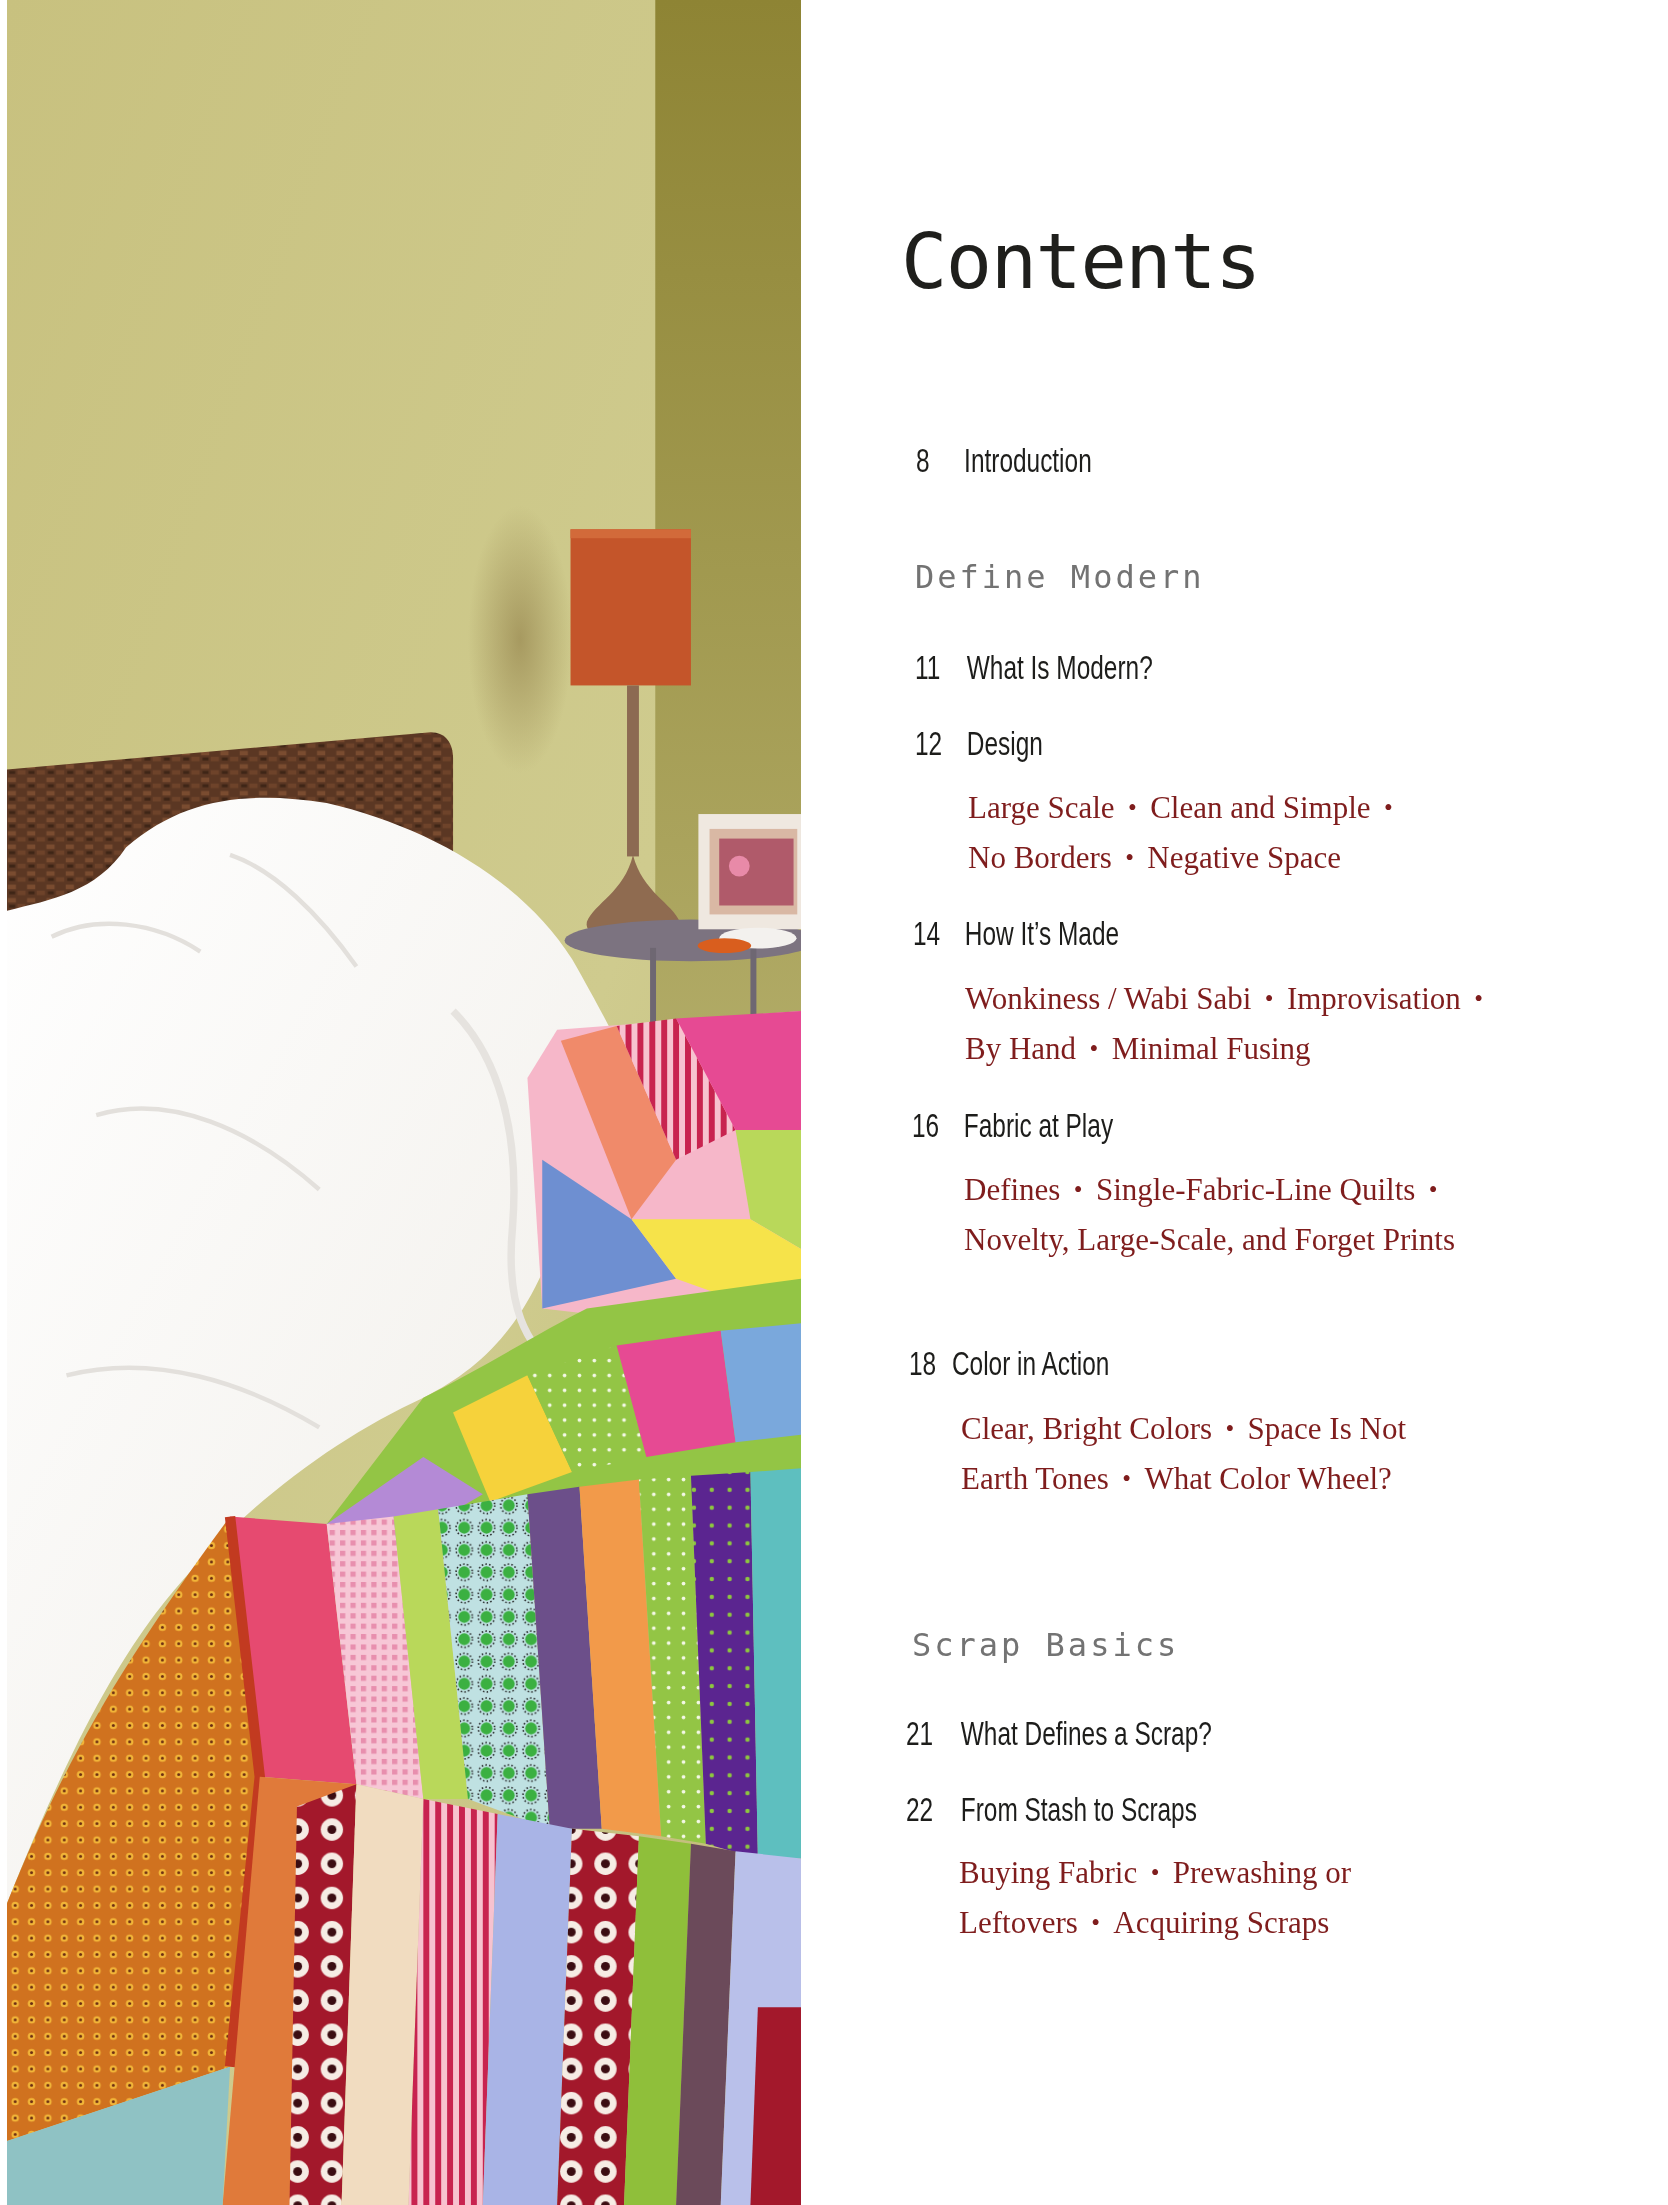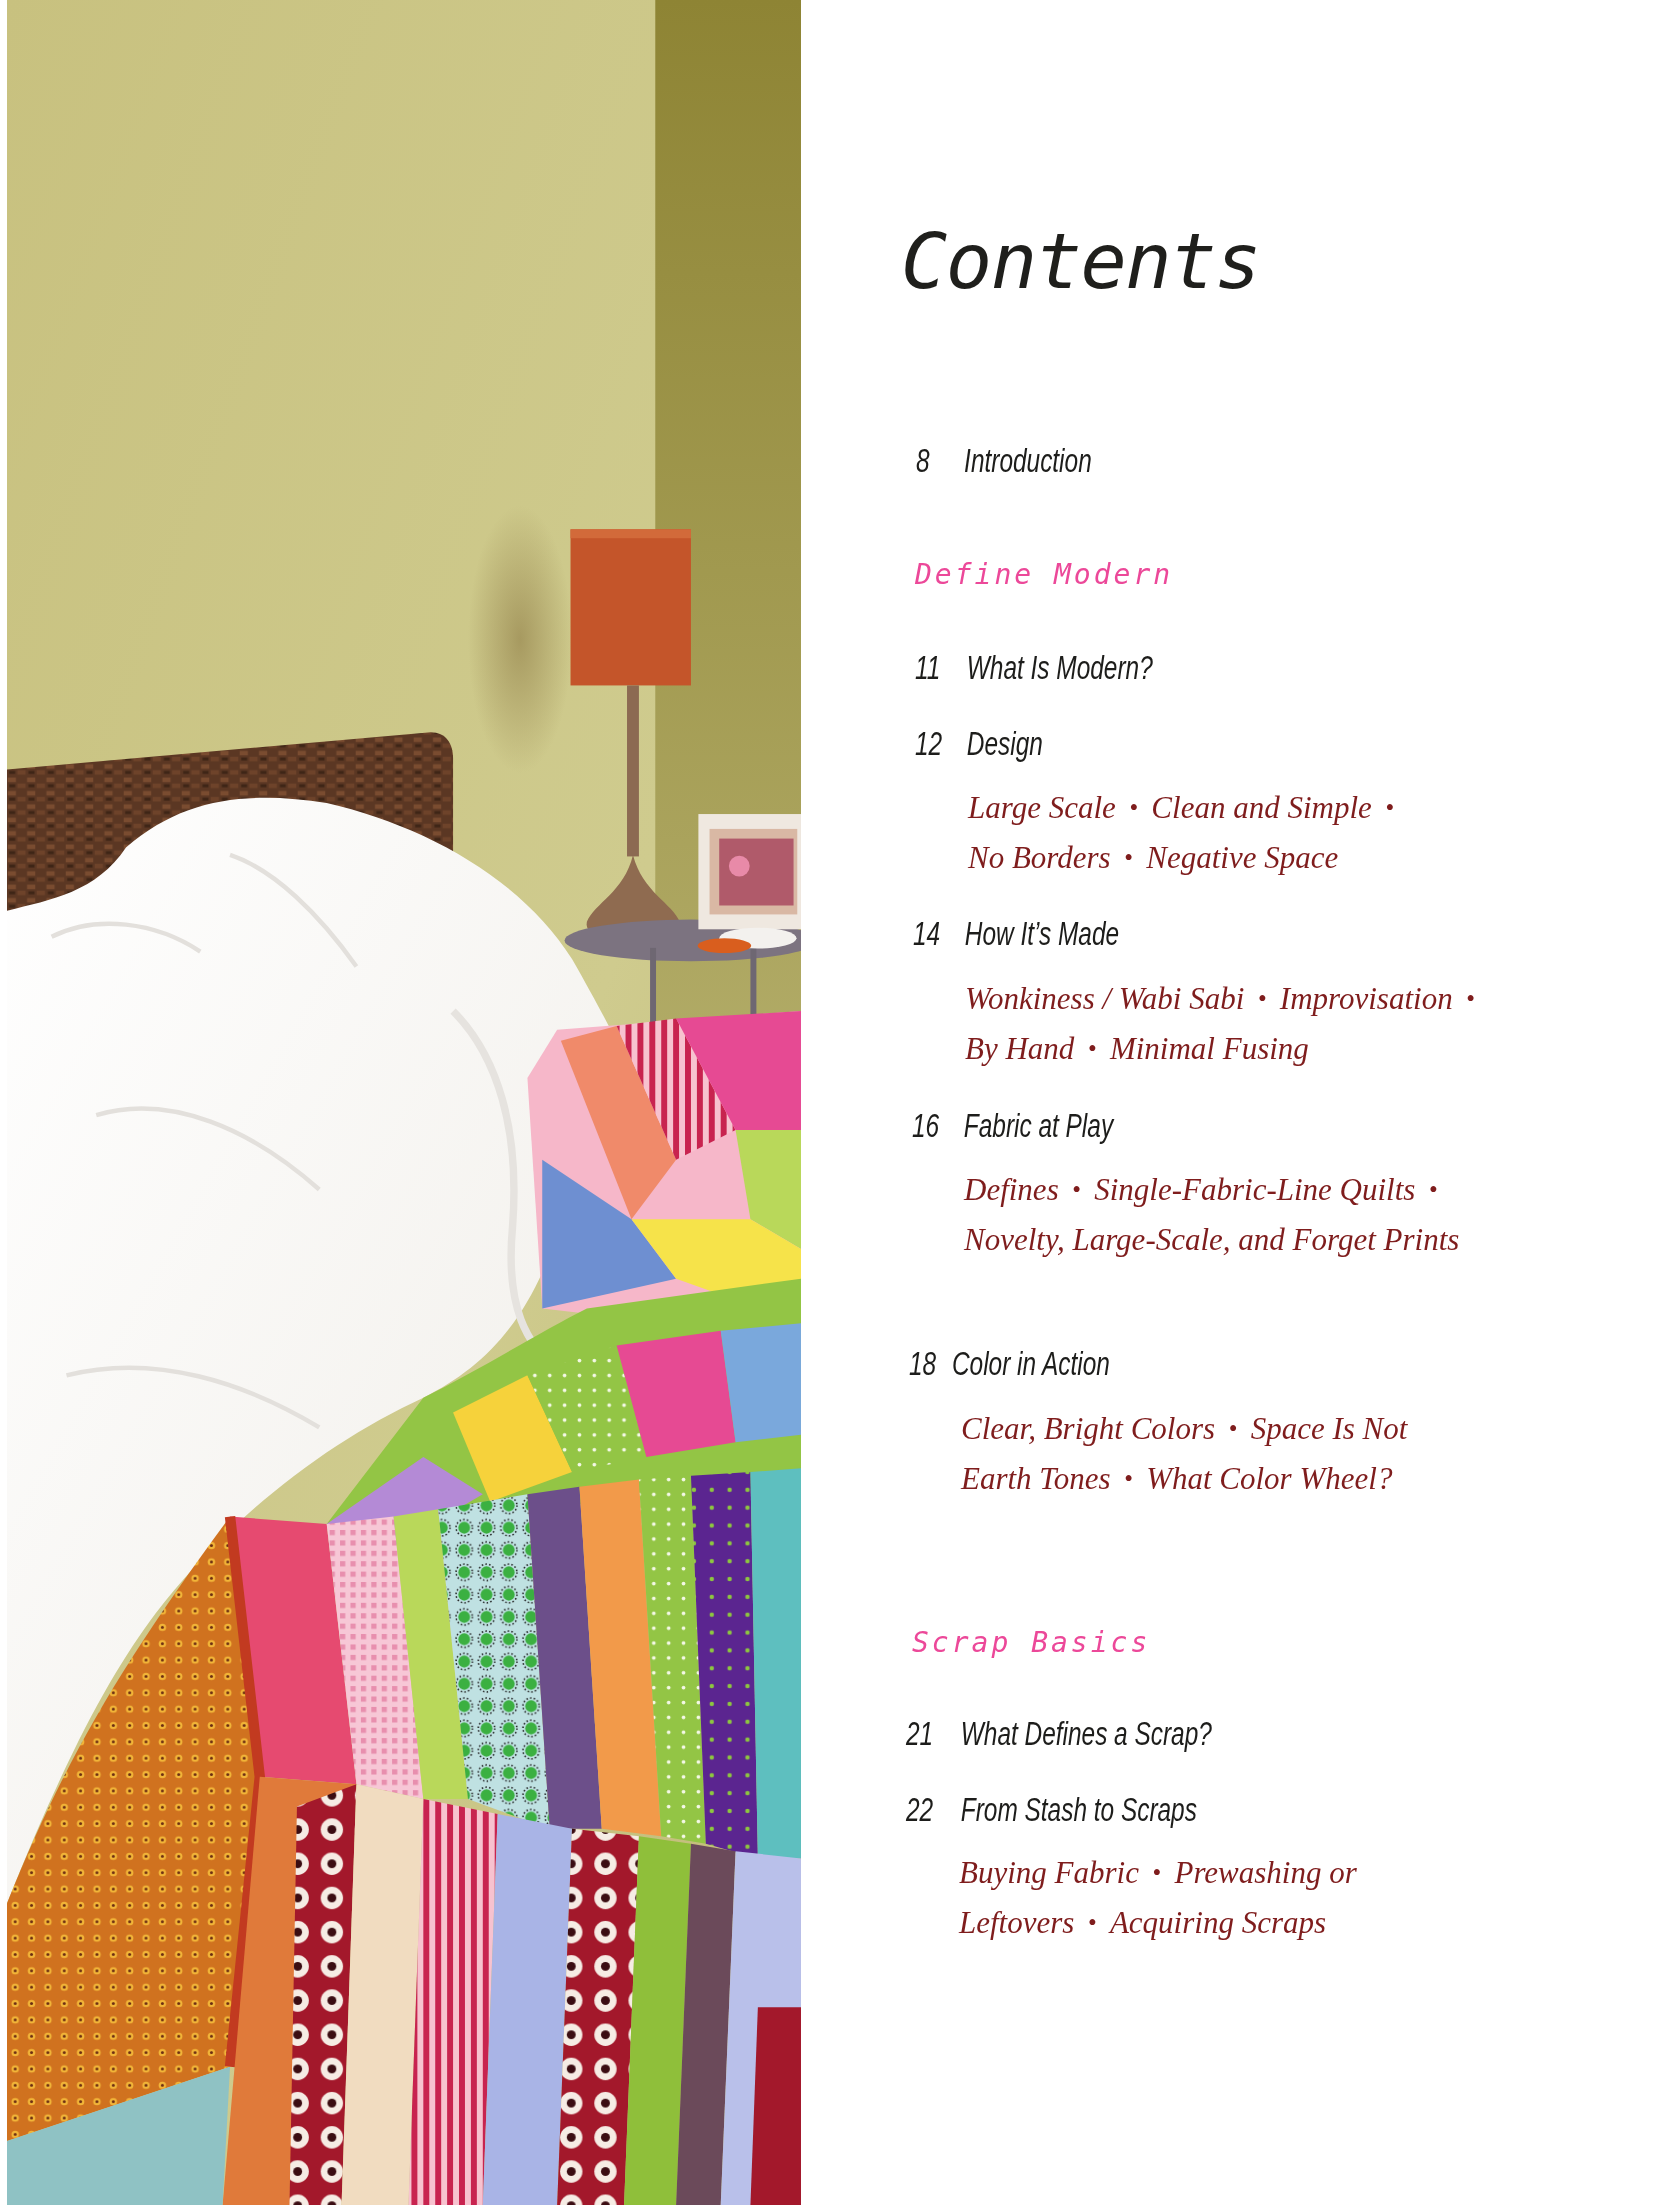--- a/index.html
+++ b/index.html
@@ -10,35 +10,35 @@
     color: #1e1e1c;
   }
   
   .photo {
     position: absolute; left: 6.7px; top: 0; width: 794px; height: 2205px;
     overflow: hidden; background: #c9c488;
   }
   .photo svg { position: absolute; left: 0; top: 0; width: 794px; height: 2205px; display: block; }
 
   
-  .toc { position: absolute; left: 0; top: 0; width: 1668px; height: 1862px; pointer-events: none; font-style: italic; }
+  .toc { position: absolute; left: 0; top: 0; width: 1668px; height: 1862px; pointer-events: none; }
   .toc * { pointer-events: auto; }
 
   .contents-title {
     position: absolute; left: 901px; top: 223px;
     font-family: "DejaVu Sans Mono", monospace;
     font-size: 77px; font-weight: 300; letter-spacing: -1.5px;
     color: #1f1f1c; line-height: 1; white-space: nowrap;
     -webkit-text-stroke: 0px;
   }
   .section-heading {
     position: absolute;
     font-family: "DejaVu Sans Mono", monospace;
-    font-size: 28px; letter-spacing: 3px;
-    color: #ec4899; line-height: 1; white-space: nowrap;
+    font-size: 32px; letter-spacing: 3px;
+    color: #737373; line-height: 1; white-space: nowrap;
   }
   .entry {
     position: absolute; white-space: nowrap; line-height: 1;
     font-family: "Liberation Sans", sans-serif;
     font-size: 33px; color: #1d1d1b;
     transform: scaleX(0.74); transform-origin: left center;
   }
   .entry .num { display: inline-block; width: 70px; }
   .subtopics {
     position: absolute; white-space: nowrap;

